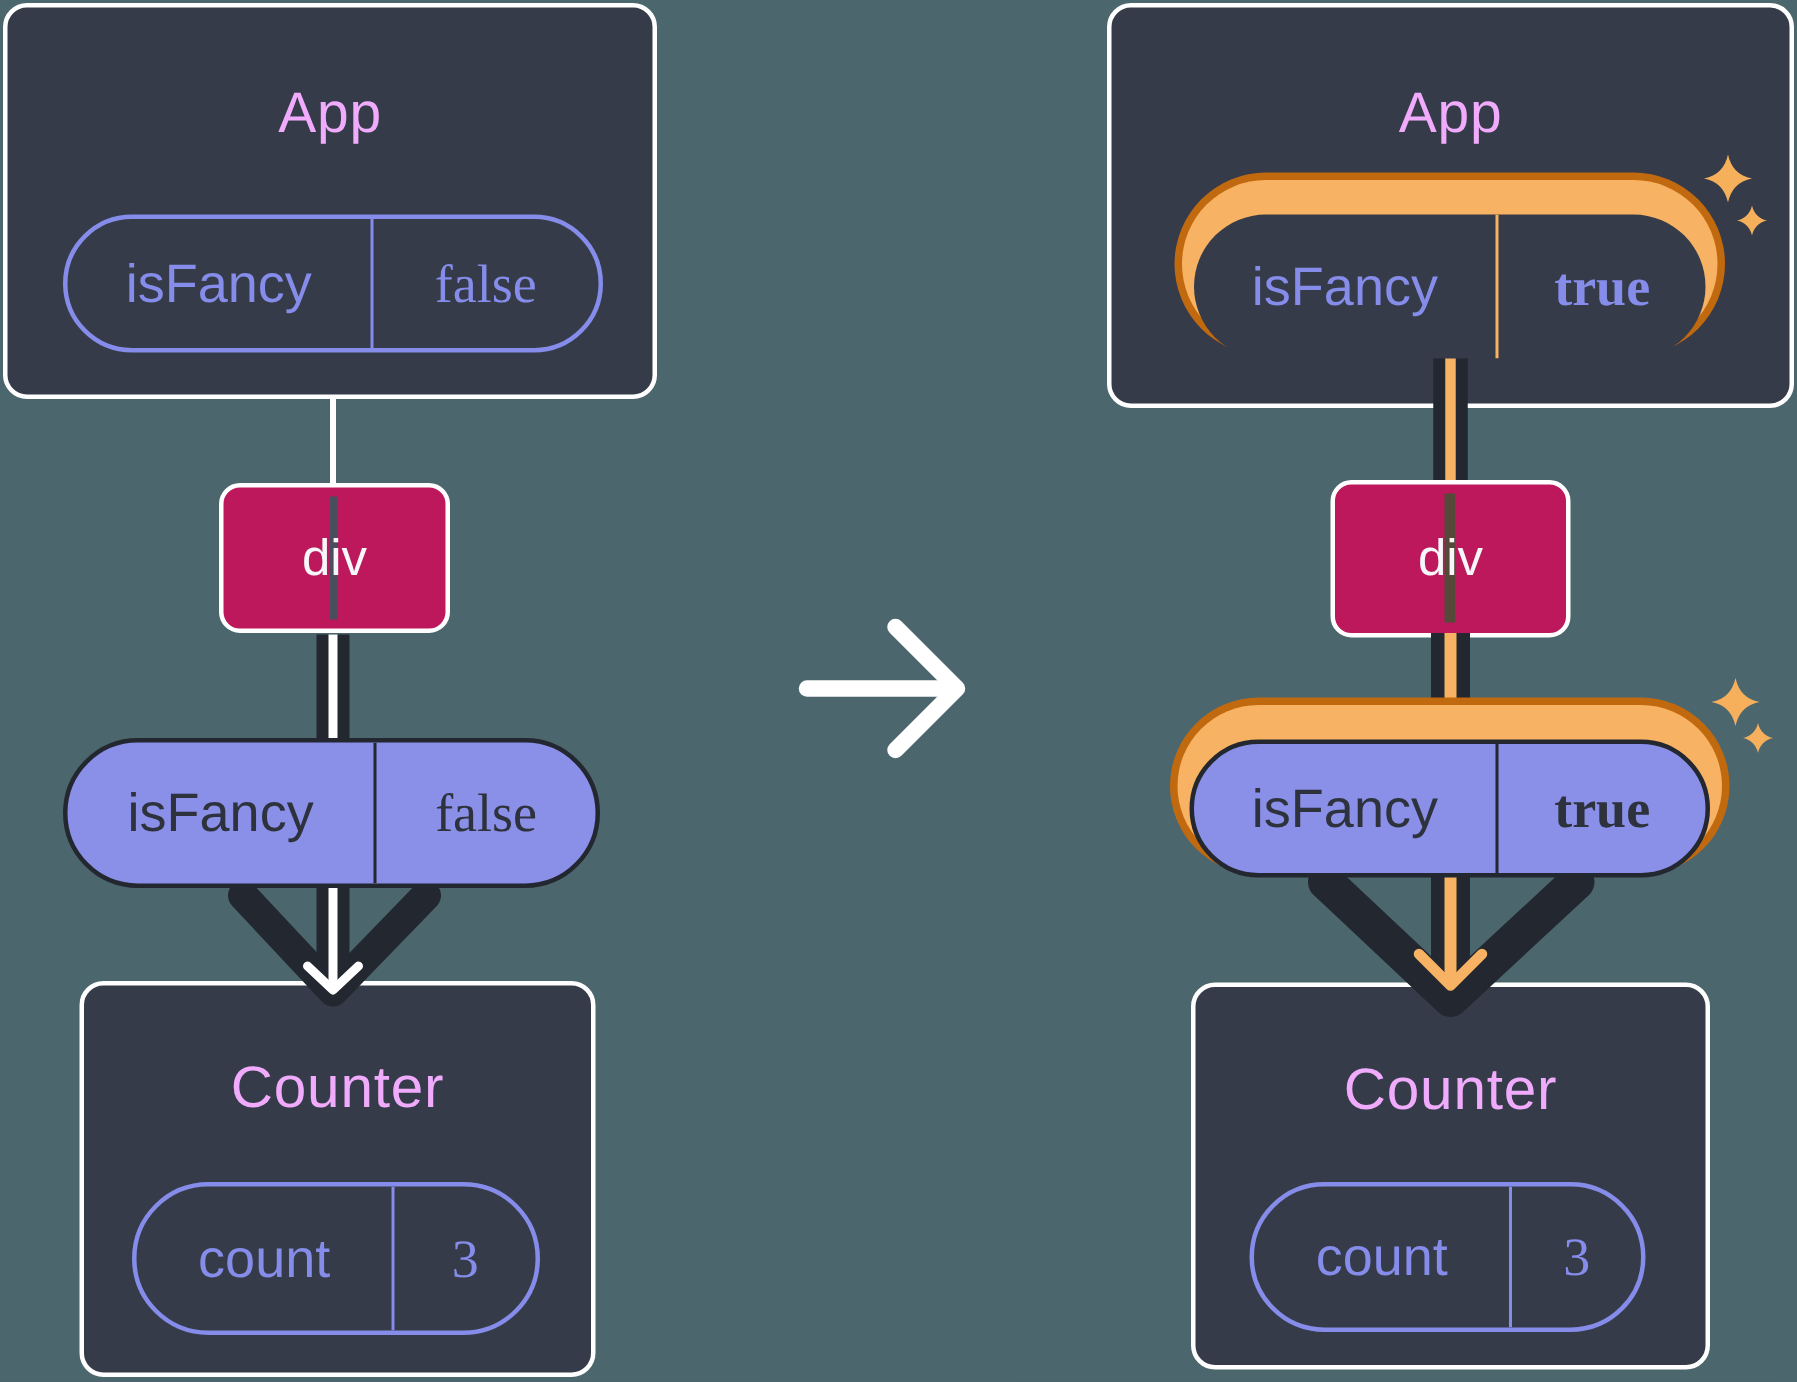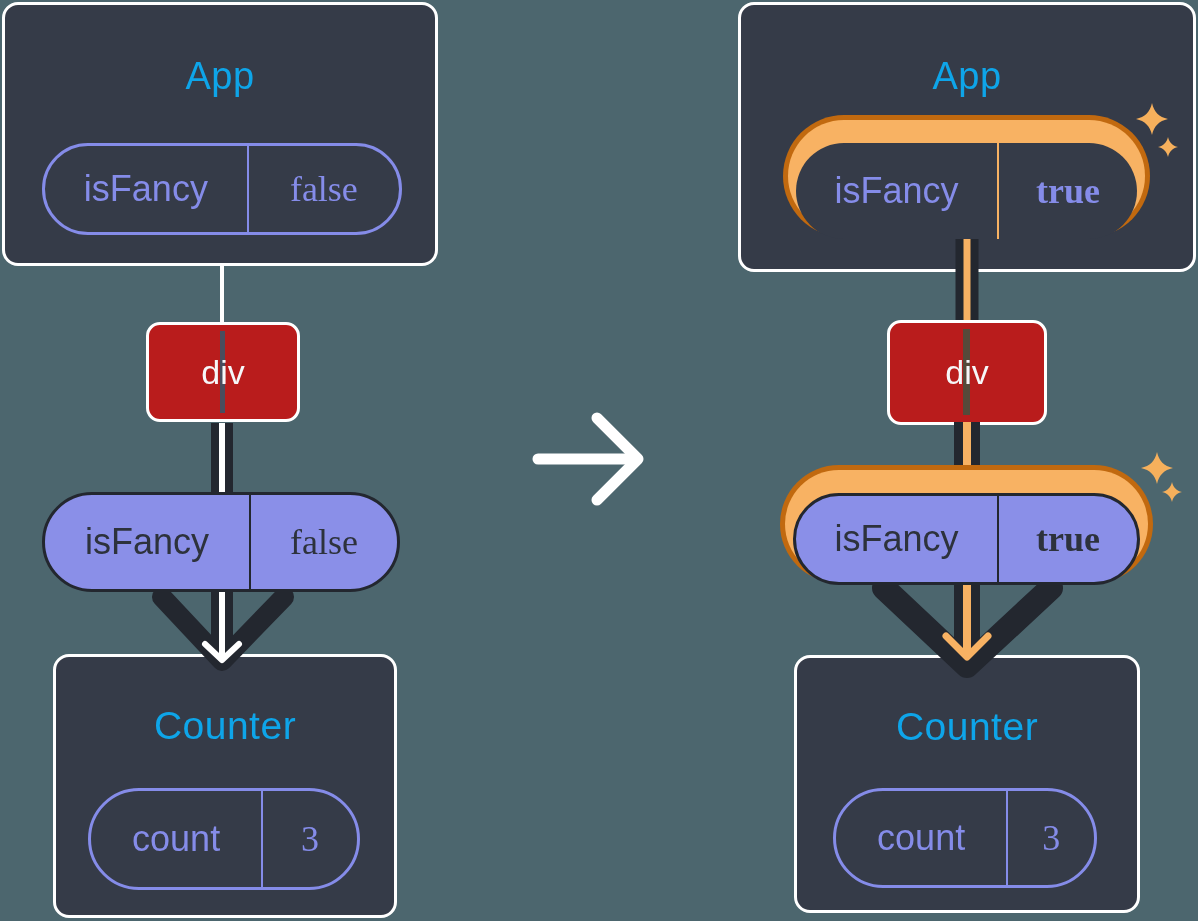--- a/index.html
+++ b/index.html
@@ -11,26 +11,26 @@
   .stage svg{position:absolute;left:0;top:0;pointer-events:none;}
   .layer1{z-index:1}.layer3{z-index:3}.layer5{z-index:5}.layer7{z-index:7}
 
   .box{
     position:absolute;box-sizing:border-box;
     background:#353B48;border:3px solid #FFFFFF;border-radius:16px;
     z-index:2;
   }
   .box-title{
     position:absolute;left:0;right:0;text-align:center;
-    color:#0ea5e9;font-size:38px;font-weight:500;letter-spacing:.5px;
+    color:#f0abfc;font-size:38px;font-weight:500;letter-spacing:.5px;
     line-height:1;
   }
   .divbox{
     position:absolute;box-sizing:border-box;
-    background:#b91c1c;border:3px solid #FFFFFF;border-radius:14px;
+    background:#be185d;border:3px solid #FFFFFF;border-radius:14px;
     display:flex;align-items:center;justify-content:center;
     color:#F6F7F9;font-size:34px;font-weight:500;z-index:4;
   }
   .ghost-line{position:absolute;top:6px;z-index:0;}
   .divbox span{position:relative;z-index:1;}
 
   .pill{
     position:absolute;box-sizing:border-box;border-radius:999px;
     display:flex;align-items:stretch;overflow:hidden;font-size:36px;margin-top:15px;
   }

